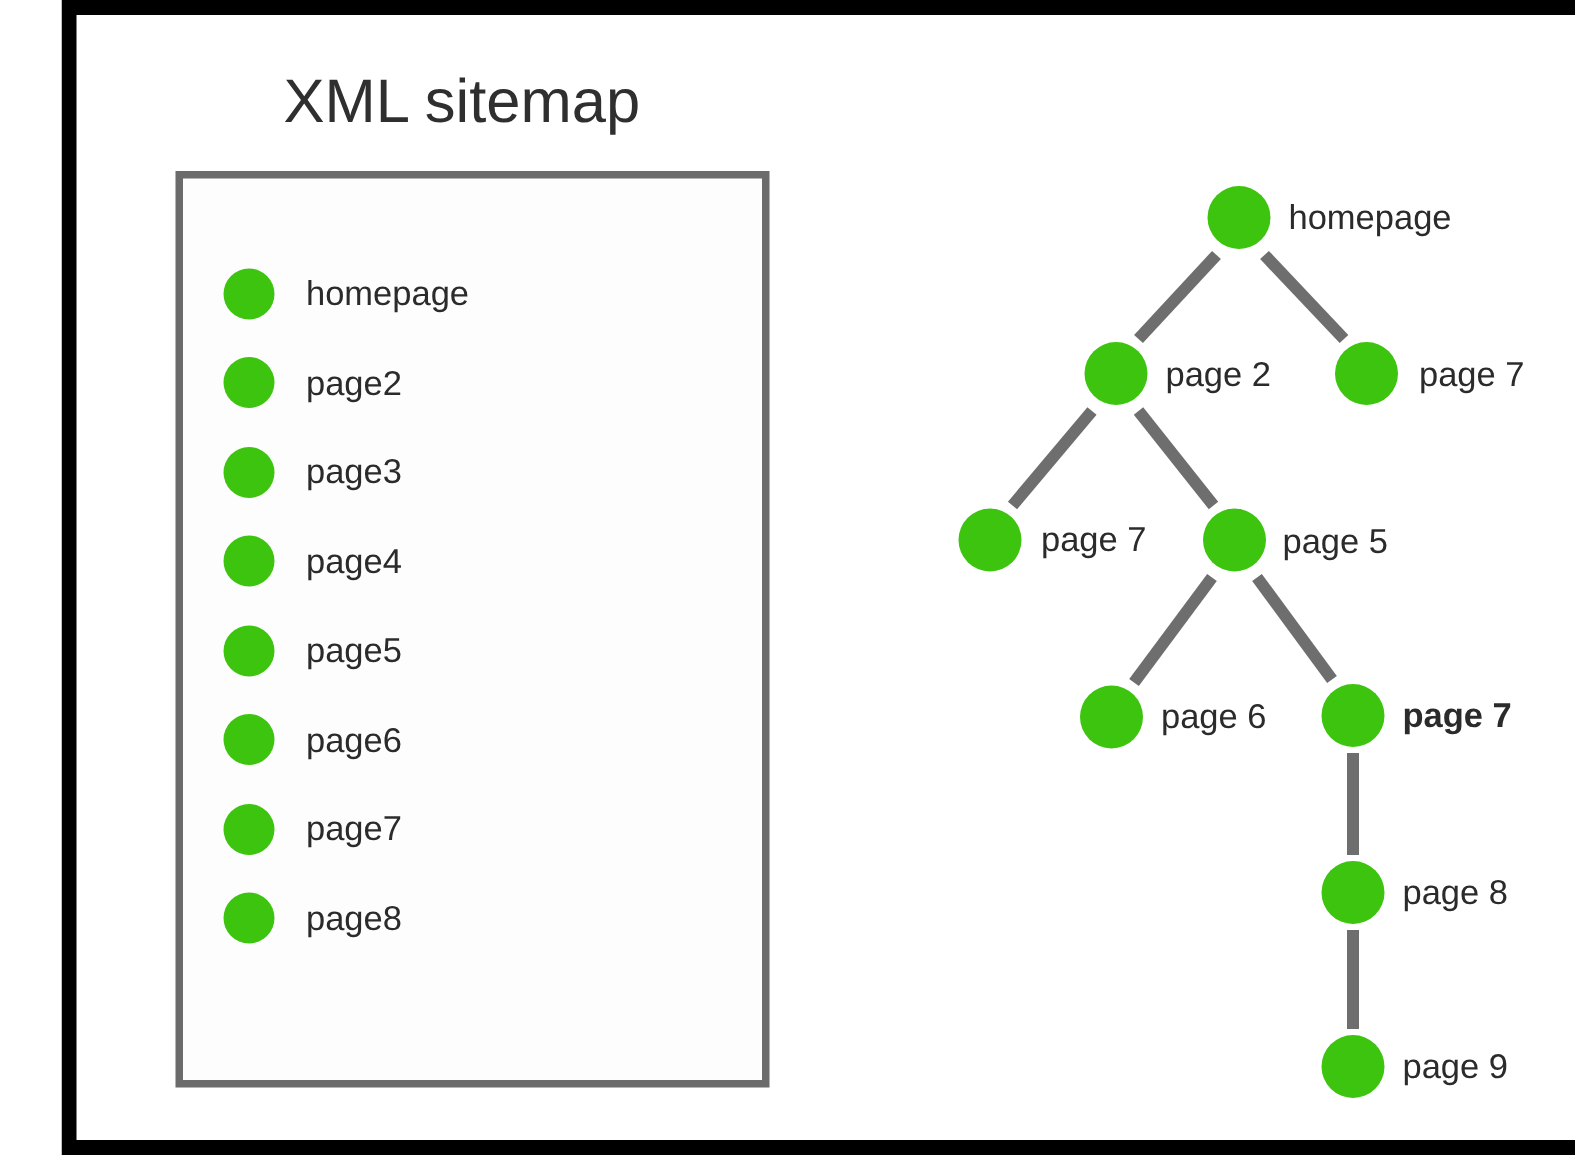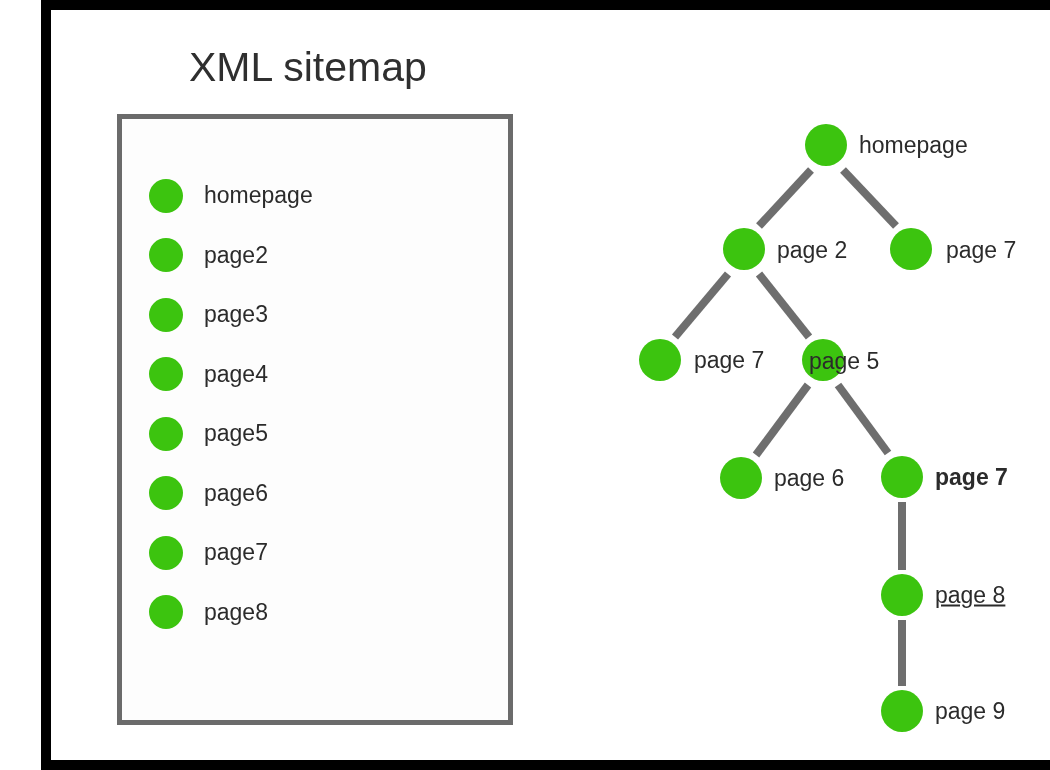--- a/index.html
+++ b/index.html
@@ -185,30 +185,30 @@
       <div class="node" style="left:703px; top:249px;"></div>
       <div class="node-label" style="left:736px; top:250px;text-align:right;">page 2</div>
 
       <div class="node" style="left:870px; top:249px;"></div>
       <div class="node-label" style="left:905px; top:250px;">page 7</div>
 
       <div class="node" style="left:619px; top:360px;"></div>
       <div class="node-label" style="left:653px; top:360px;">page 7</div>
 
       <div class="node" style="left:782px; top:360px;"></div>
-      <div class="node-label" style="left:768px; top:361px;">page 5</div>
+      <div class="node-label" style="left:814px; top:361px;">page 5</div>
 
       <div class="node" style="left:700px; top:478px;"></div>
       <div class="node-label" style="left:733px; top:478px;">page 6</div>
 
       <div class="node" style="left:861px; top:477px;"></div>
       <div class="node-label" style="left:894px; top:477px;font-weight:bold;">page 7</div>
 
       <div class="node" style="left:861px; top:595px;"></div>
-      <div class="node-label" style="left:894px; top:595px;text-decoration:underline;">page 8</div>
+      <div class="node-label" style="left:894px; top:595px;">page 8</div>
 
       <div class="node" style="left:861px; top:711px;"></div>
       <div class="node-label" style="left:894px; top:711px;">page 9</div>
     </div>
 
   </div>
 
   <div class="outer-frame"></div>
 </div>
 

